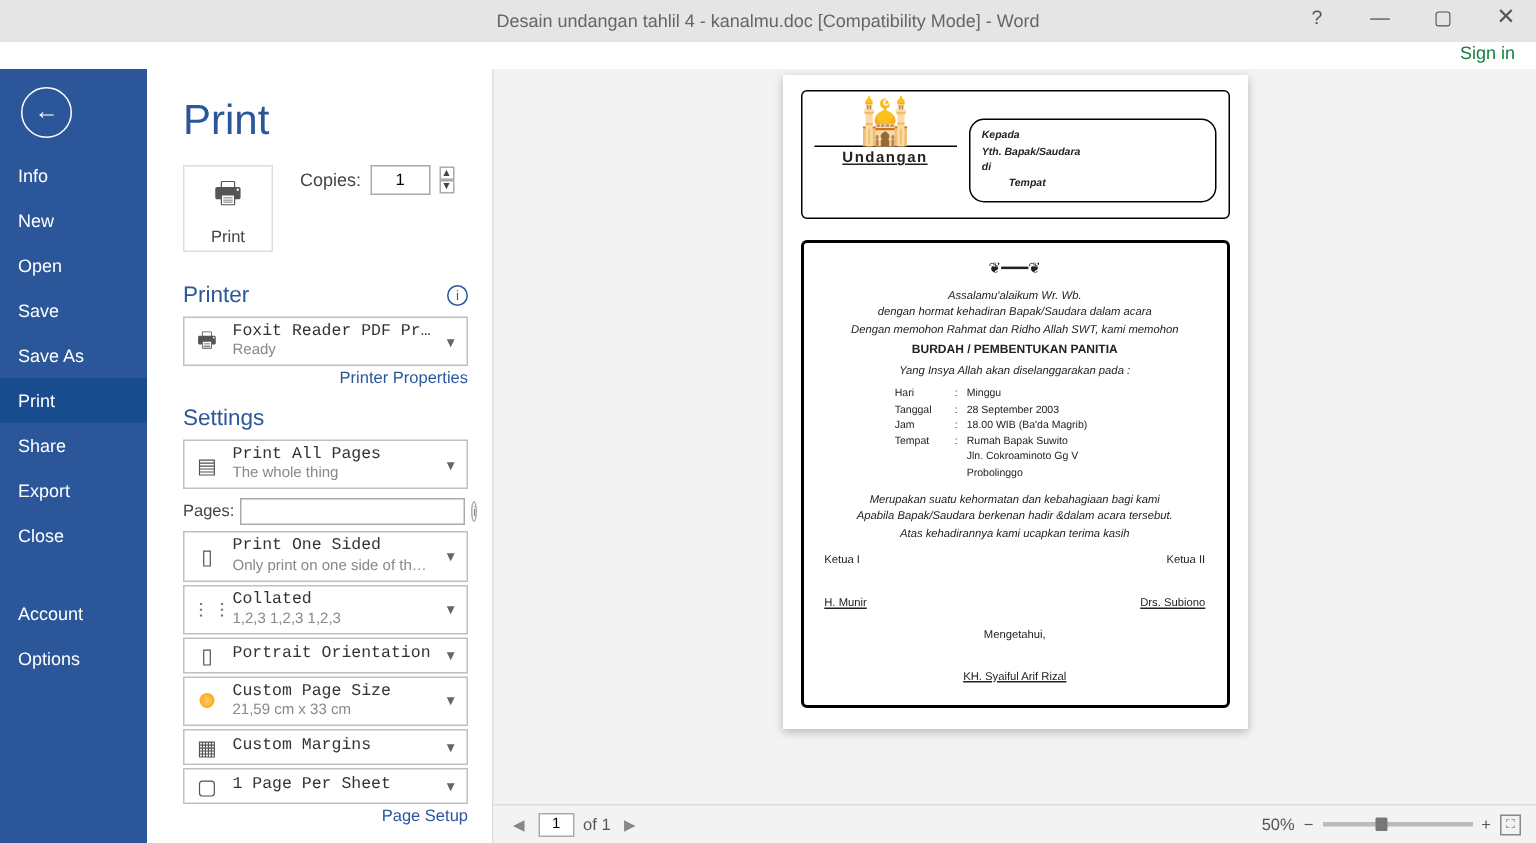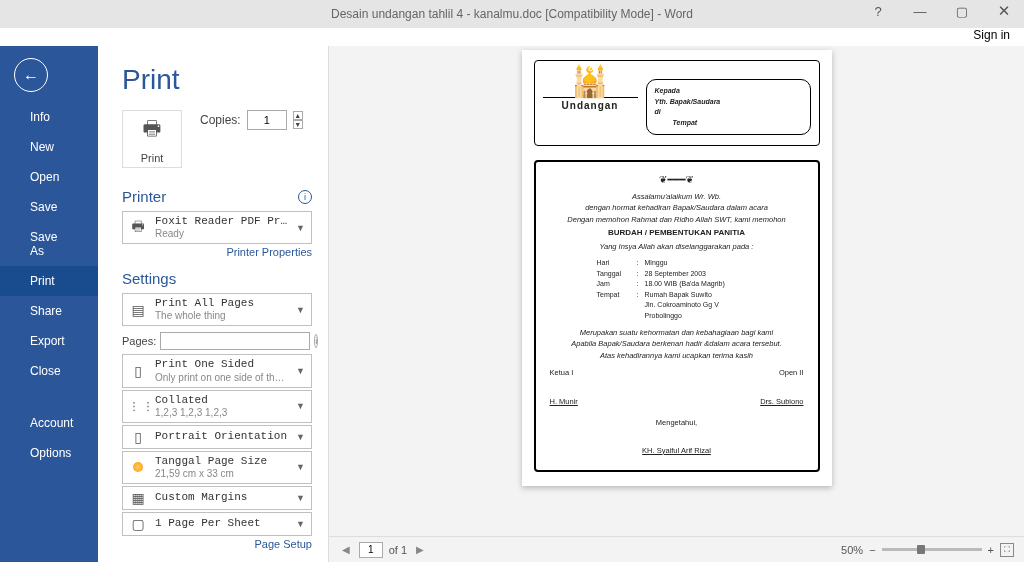--- a/index.html
+++ b/index.html
@@ -4,29 +4,29 @@
 <style>
 * { margin: 0; padding: 0; box-sizing: border-box; font-family: 'Segoe UI', Tahoma, sans-serif; }
 body { width: 1024px; height: 562px; overflow: hidden; background: #fff; display: flex; flex-direction: column; }
 
 
 .titlebar { height: 28px; background: #e5e5e5; display: flex; align-items: center; position: relative; }
 .titlebar .title { position: absolute; left: 50%; transform: translateX(-50%); font-size: 12px; color: #666; }
 .titlebar .controls { position: absolute; right: 0; top: 0; display: flex; align-items: center; gap: 2px; }
 .titlebar .help, .titlebar .min, .titlebar .max, .titlebar .close { width: 40px; height: 22px; display: flex; align-items: center; justify-content: center; font-size: 13px; color: #555; cursor: pointer; }
 .titlebar .close { font-size: 15px; }
-.signin-row { height: 18px; text-align: right; padding-right: 14px; font-size: 12px; color: #000000; }
+.signin-row { height: 18px; text-align: right; padding-right: 14px; font-size: 12px; color: #15803d; }
 
 
 .main { flex: 1; display: flex; min-height: 0; }
 
 
 .sidebar { width: 98px; background: #2b579a; display: flex; flex-direction: column; color: #fff; font-size: 12px; padding-top: 6px; }
 .backbtn { width: 34px; height: 34px; border: 1.5px solid #fff; border-radius: 50%; margin: 6px 0 10px 14px; display: flex; align-items: center; justify-content: center; font-size: 16px; cursor: pointer; }
-.sidebar .item { padding: 8px 30px; cursor: pointer; }
+.sidebar .item { padding: 8px 12px; cursor: pointer; }
 .sidebar .item.active { background: #194c8f; }
 .sidebar .spacer { height: 22px; }
 
 
 .printpane { width: 230px; padding: 18px 16px 6px 24px; display: flex; flex-direction: column; font-size: 12px; color: #444; }
 .printpane h1 { font-size: 28px; font-weight: 300; color: #2b579a; margin-bottom: 14px; }
 
 .printbtn-row { display: flex; align-items: flex-start; gap: 18px; margin-bottom: 16px; }
 .printbtn { width: 60px; height: 58px; border: 1px solid #ddd; display: flex; flex-direction: column; align-items: center; justify-content: center; gap: 4px; cursor: pointer; font-size: 11px; }
 .printer-icon { font-size: 20px; color: #555; }
@@ -52,21 +52,21 @@
 .pages-row input { flex: 1; height: 18px; border: 1px solid #aaa; padding: 0 3px; font-size: 11px; }
 .pages-row .info { width: 14px; height: 14px; border: 1px solid #aaa; border-radius: 50%; font-size: 9px; line-height: 12px; text-align: center; color: #888; cursor: pointer; }
 
 
 .preview { flex: 1; background: #f3f3f3; display: flex; flex-direction: column; border-left: 1px solid #ddd; }
 .preview-canvas { flex: 1; display: flex; align-items: flex-start; justify-content: center; overflow: hidden; padding-top: 0; }
 .page { width: 310px; background: #fff; box-shadow: 0 2px 6px rgba(0,0,0,0.25); margin-top: 4px; padding: 10px 12px 14px; font-size: 8px; color: #222; }
 .page .frame1 { border: 1.5px solid #000; border-radius: 4px; padding: 6px 8px 10px; margin-bottom: 14px; position: relative; display:flex; gap:8px; }
 .mosque { width: 95px; text-align: center; font-size: 9px; }
 .mosque .drawing { font-size: 30px; line-height: 1; }
-.undangan { font-weight: bold; font-size: 10px; letter-spacing: 1px; border-top:1px solid #000; padding-top:2px;}
+.undangan { font-weight: bold; font-size: 10px; letter-spacing: 1px; border-top:1px solid #000; padding-top:2px;text-decoration:underline;}
 .kepada-box { border: 1px solid #000; border-radius: 10px; padding: 6px 8px; font-size: 7px; line-height:1.5; flex:1; margin-top:12px;}
 .kepada-box i { font-style: italic; font-weight:bold;}
 
 .page .frame2 { border: 2px double #000; border-radius: 4px; padding: 10px 14px 14px; text-align: center; font-size: 7.5px; line-height: 1.5; font-style: italic; }
 .frame2 .flourish { font-style: normal; font-size: 10px; margin-bottom: 4px; }
 .frame2 .title-main { font-style: normal; font-weight: bold; font-size: 8px; margin: 2px 0; }
 .frame2 .details { text-align: left; margin: 6px auto; width: 160px; font-style: normal; font-size: 7px; line-height:1.5;}
 .frame2 .details .row { display: flex; }
 .frame2 .details .k { width: 40px; }
 .frame2 .details .c { width: 8px; }
@@ -195,21 +195,21 @@
       <div class="dicon">▯</div>
       <div class="dtext">
           <div class="main-t">Portrait Orientation</div>
         </div>
       <div class="darrow">▼</div>
     </div>
 
     <div class="dropdown">
       <div class="dicon"><span class="orange-dot"></span></div>
       <div class="dtext">
-        <div class="main-t">Tanggal Page Size</div>
+        <div class="main-t">Custom Page Size</div>
         <div class="sub-t">21,59 cm x 33 cm</div>
       </div>
       <div class="darrow">▼</div>
     </div>
 
     <div class="dropdown">
       <div class="dicon">▦</div>
       <div class="dtext">
           <div class="main-t">Custom Margins</div>
         </div>
@@ -279,21 +279,21 @@
                 <span class="k"></span>
                 <span class="c"></span>
                 <span>Probolinggo</span>
               </div>
           </div>
           <div>Merupakan suatu kehormatan dan kebahagiaan bagi kami</div>
           <div>Apabila Bapak/Saudara berkenan hadir &amp;dalam acara tersebut.</div>
           <div>Atas kehadirannya kami ucapkan terima kasih</div>
           <div class="sig-row">
               <span>Ketua I</span>
-              <span>Open II</span>
+              <span>Ketua II</span>
             </div>
           <div class="sig-row u">
               <span>H. Munir</span>
               <span>Drs. Subiono</span>
             </div>
           <div class="mid">Mengetahui,</div>
           <div class="kh">KH. Syaiful Arif Rizal</div>
         </div>
       </div>
     </div>

